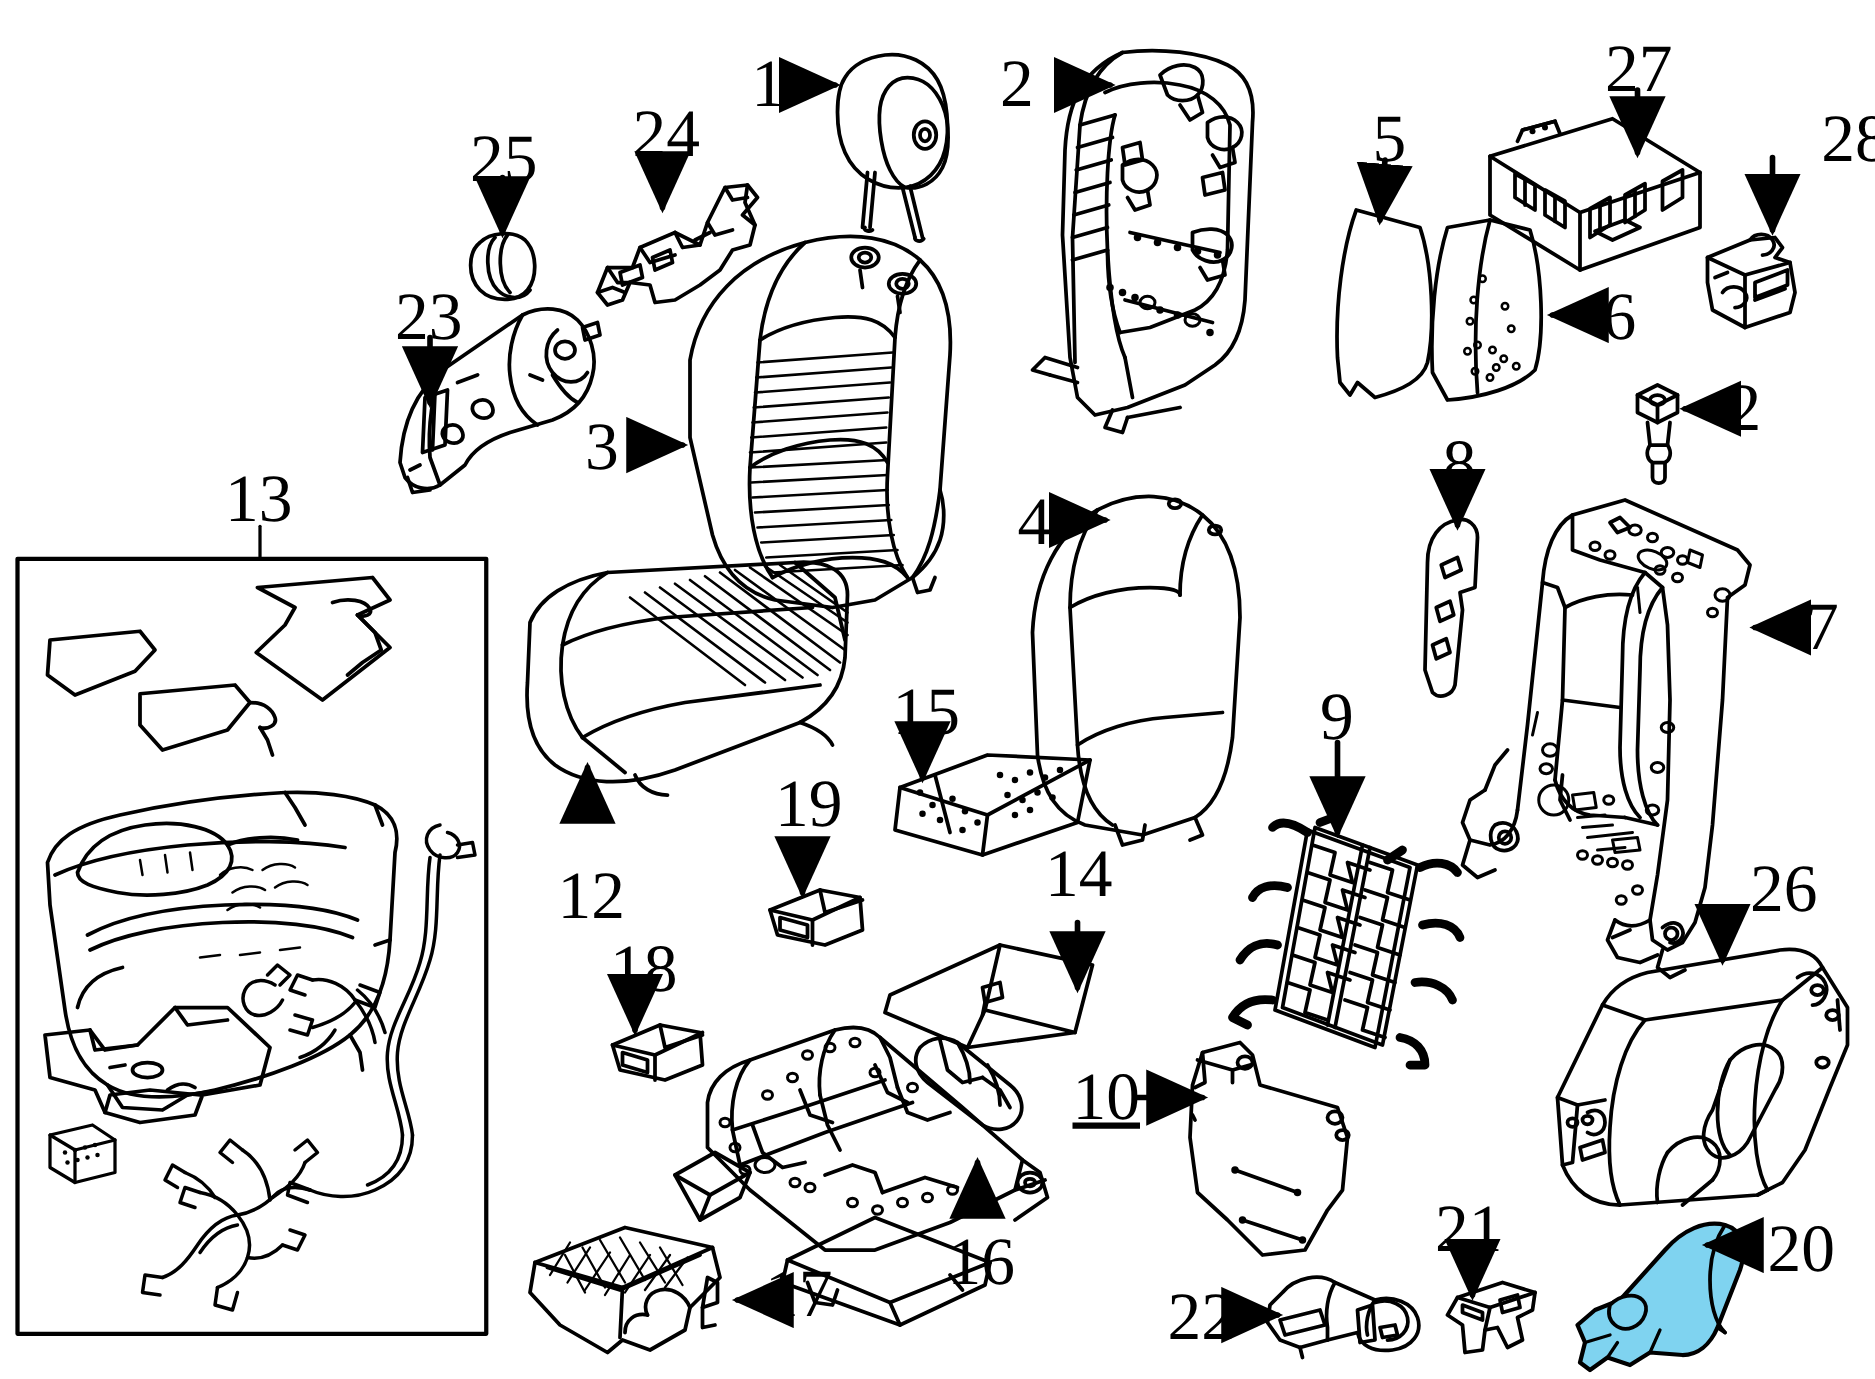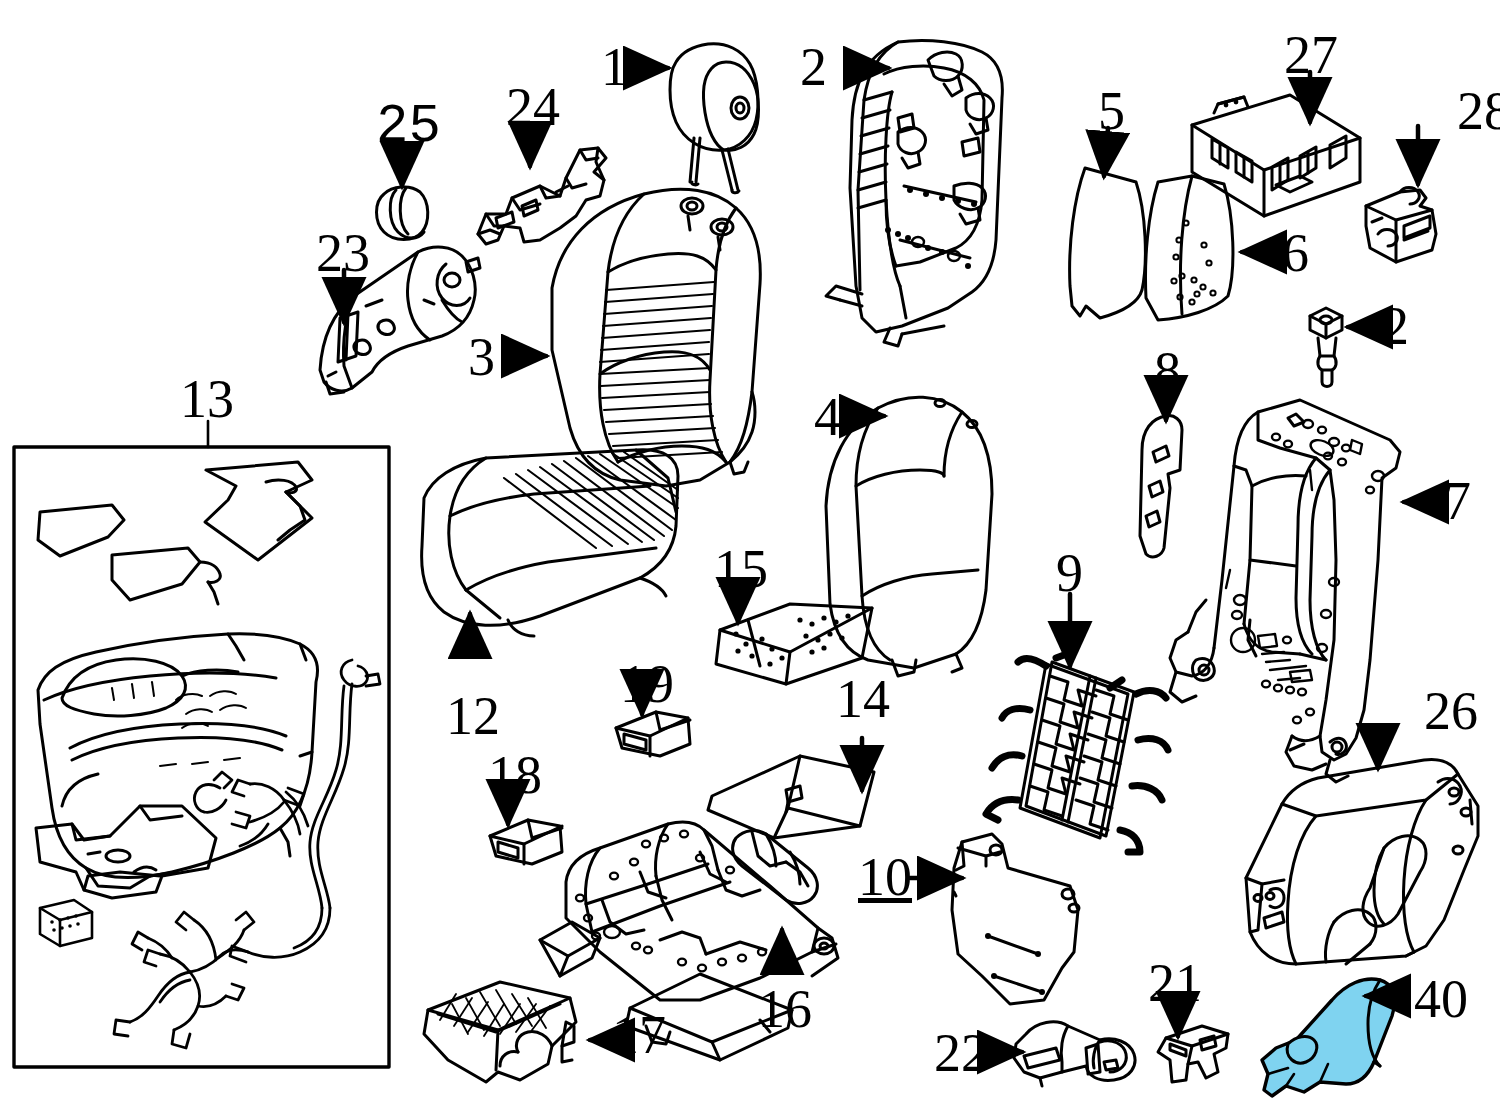--- a/index.html
+++ b/index.html
@@ -771,24 +771,24 @@
   <div class="callout" style="left:1056px;top:546px;">9</div>
   <div class="callout" style="left:858px;top:850px;text-decoration:underline;">10</div>
   <div class="callout" style="left:800px;top:40px;">2</div>
   <div class="callout" style="left:446px;top:650px;margin-top:39px;">12</div>
   <div class="callout" style="left:180px;top:372px;">13</div>
   <div class="callout" style="left:836px;top:672px;">14</div>
   <div class="callout" style="left:714px;top:542px;">15</div>
   <div class="callout" style="left:758px;top:982px;">16</div>
   <div class="callout" style="left:612px;top:1008px;text-align:center;">17</div>
   <div class="callout" style="left:488px;top:748px;">18</div>
-  <div class="callout" style="left:620px;top:657px;text-align:center;">19</div>
-  <div class="callout" style="left:1414px;top:972px;">40</div>
+  <div class="callout" style="left:620px;top:616px;text-align:center;">19</div>
+  <div class="callout" style="left:1414px;top:972px;">20</div>
   <div class="callout" style="left:1148px;top:956px;">21</div>
   <div class="callout" style="left:934px;top:1026px;">22</div>
   <div class="callout" style="left:316px;top:226px;">23</div>
   <div class="callout" style="left:506px;top:80px;">24</div>
-  <div class="callout" style="left:376px;top:100px;font-family:Liberation Mono, monospace;">25</div>
-  <div class="callout" style="left:1400px;top:684px;margin-left:24px;">26</div>
+  <div class="callout" style="left:376px;top:100px;">25</div>
+  <div class="callout" style="left:1400px;top:684px;">26</div>
   <div class="callout" style="left:1284px;top:28px;">27</div>
   <div class="callout" style="left:1457px;top:84px;">28</div>
 
 </div>
 
 </body></html>

